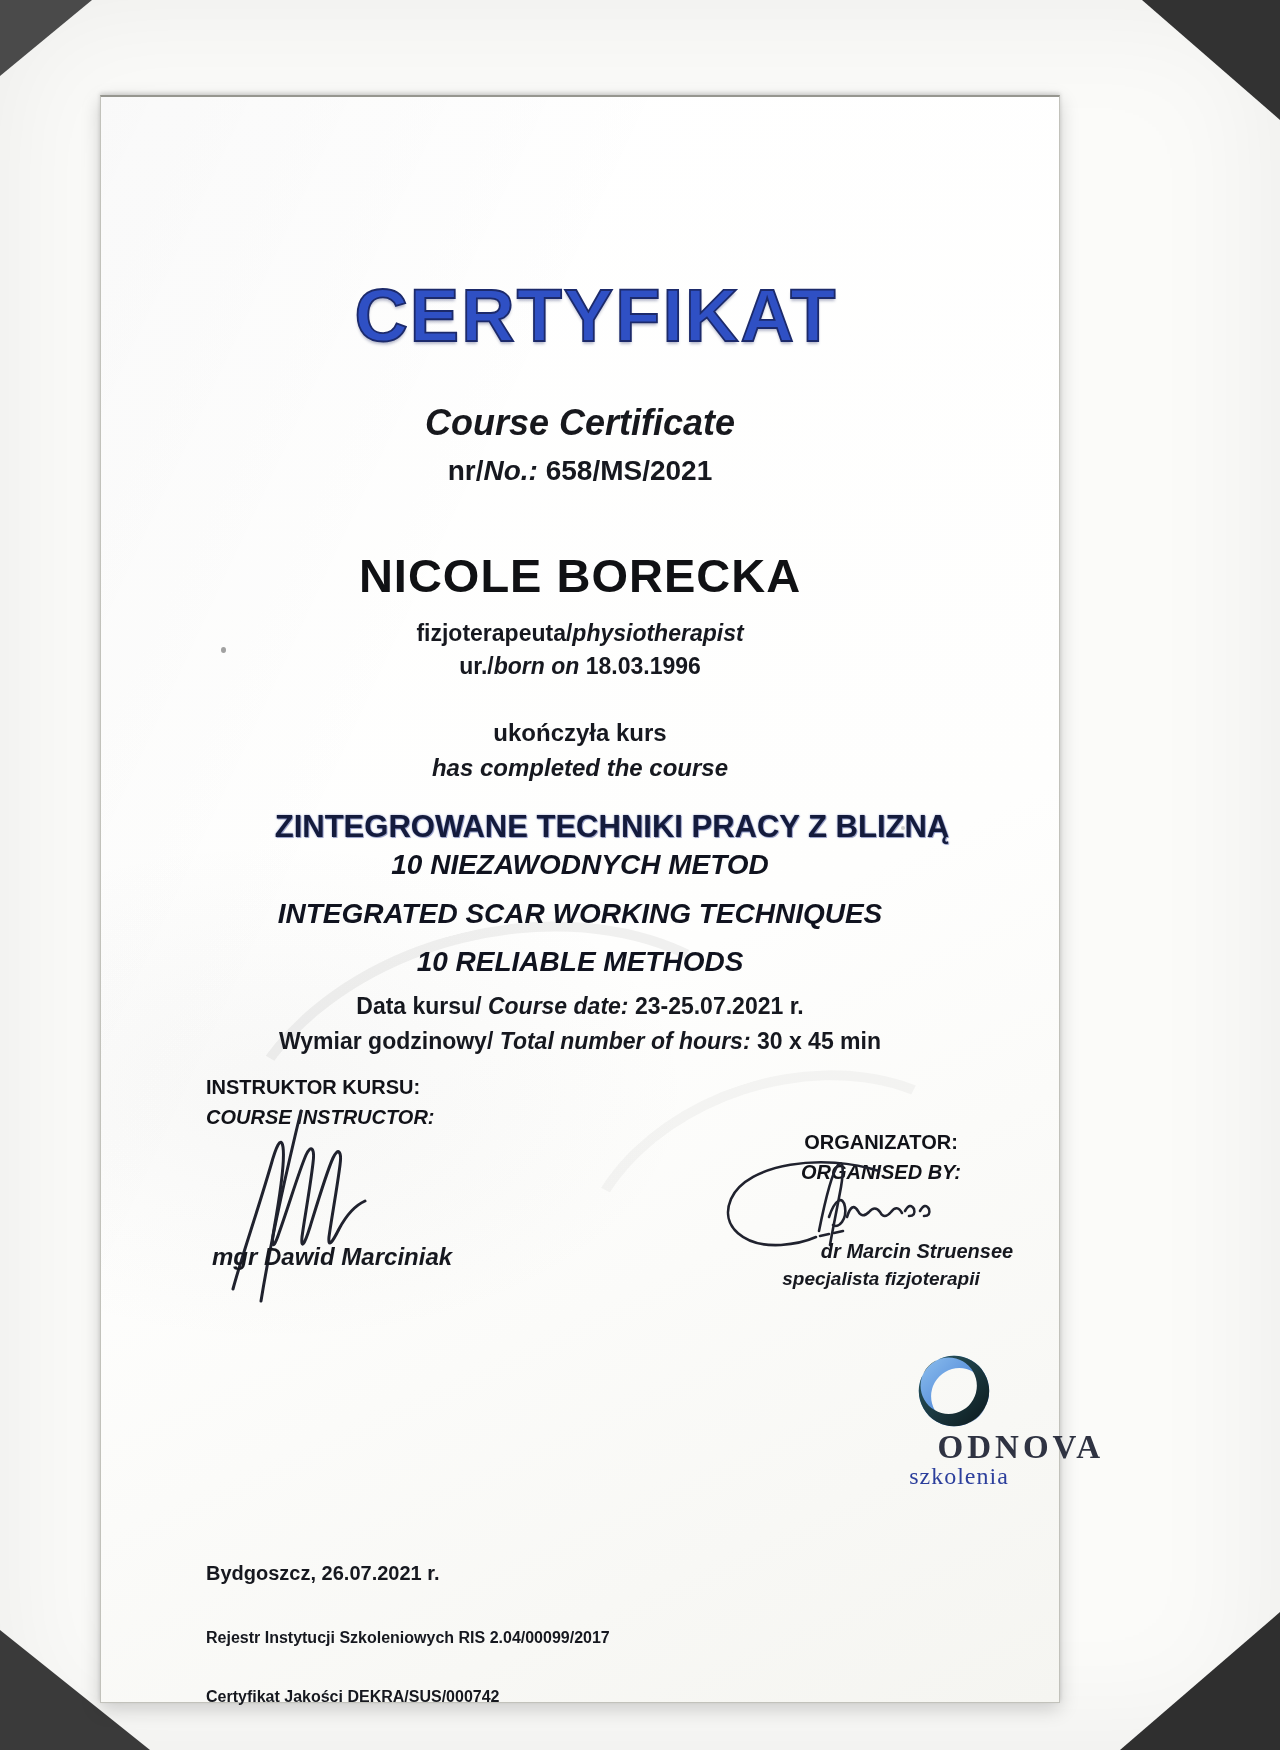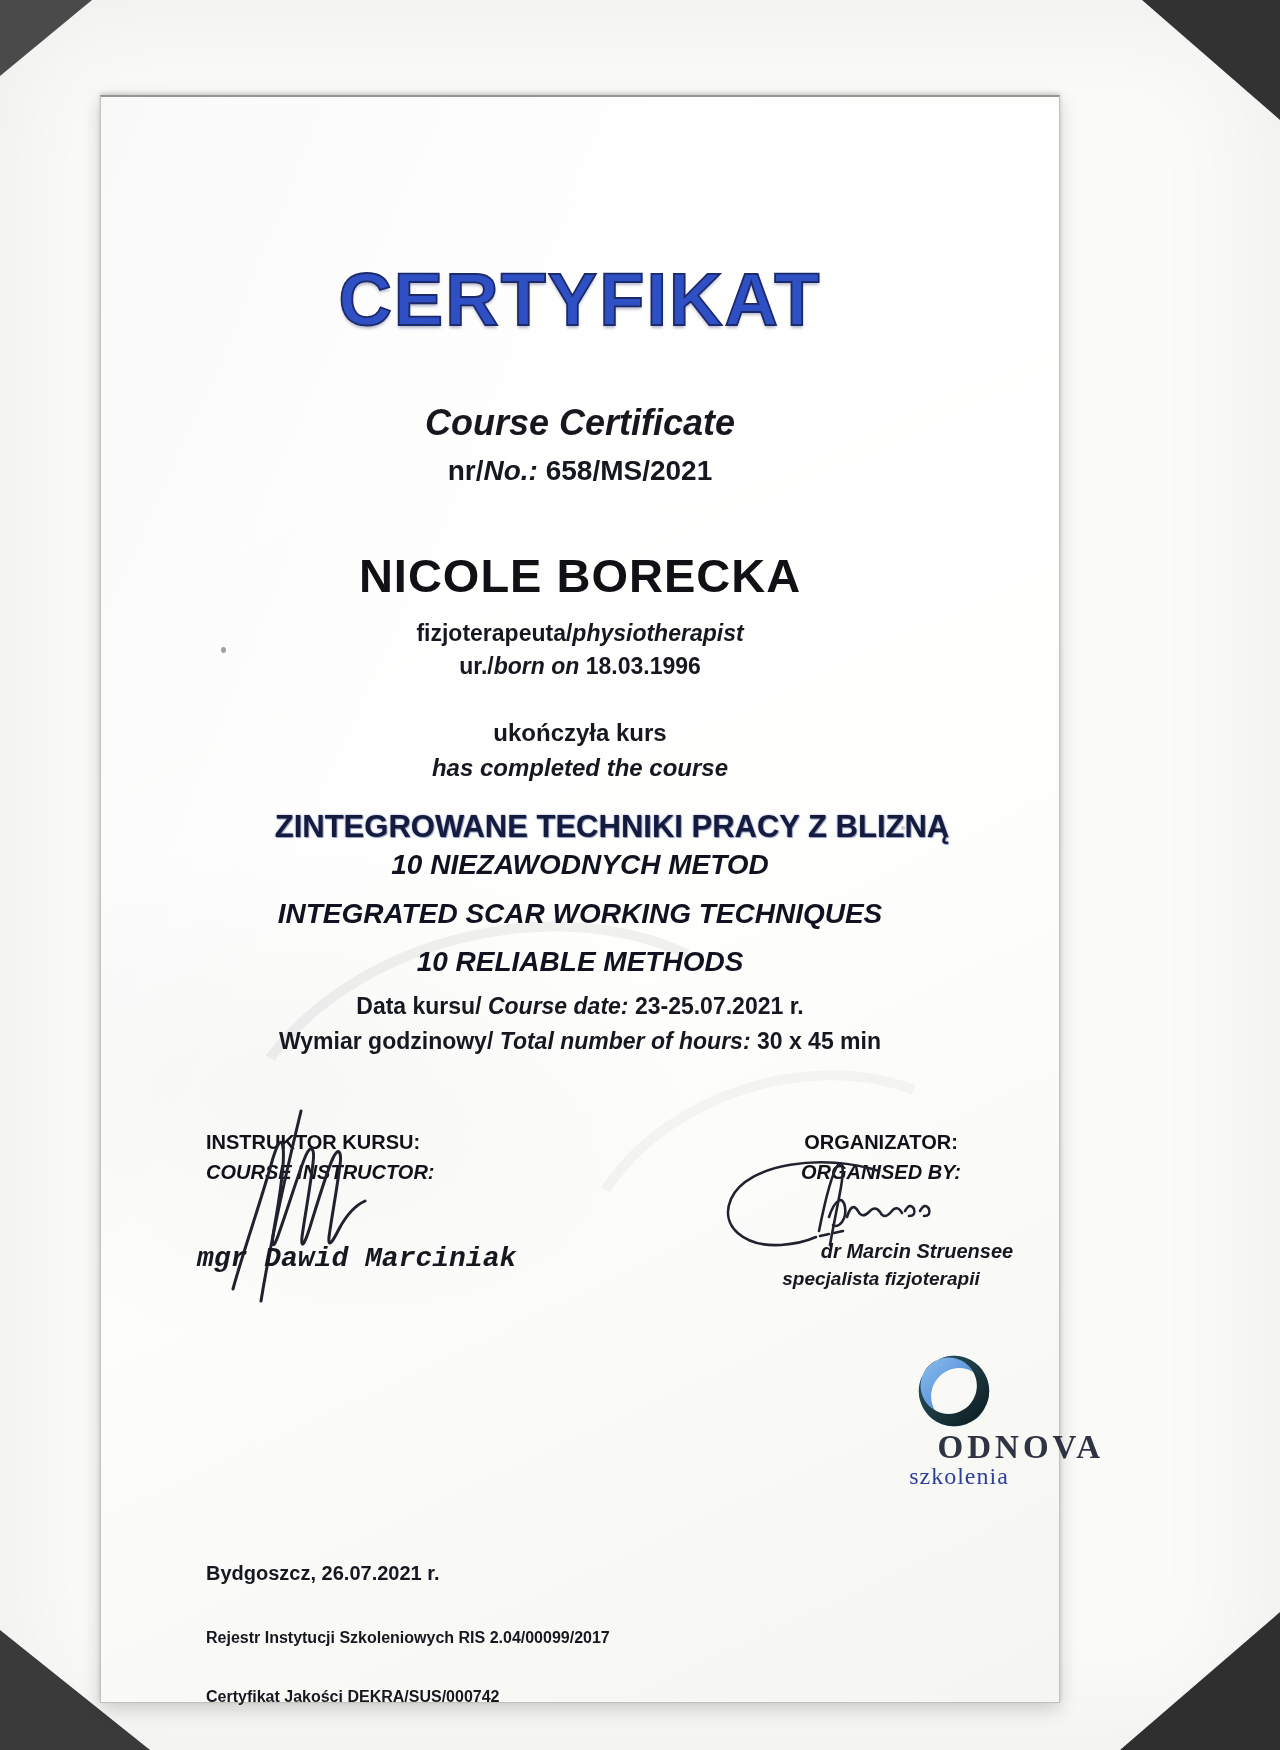--- a/index.html
+++ b/index.html
@@ -48,25 +48,25 @@
   .t-ukon{top:622px;font-size:24px;font-weight:600;}
   .t-compl{top:657px;font-size:24px;font-weight:600;font-style:italic;}
   .t-course-pl{top:712px;font-size:31px;font-weight:800;color:#141b3c;
     text-shadow:0 0 2px rgba(42,60,158,0.55), 1px 1px 0 rgba(30,45,130,0.35);padding-left:32px;}
   .t-course-sub-pl{top:752px;font-size:28px;font-weight:800;font-style:italic;color:#10131f;}
   .t-course-en{top:801px;font-size:28px;font-weight:800;font-style:italic;color:#10131f;}
   .t-course-sub-en{top:841px;font-size:28px;font-weight:800;font-style:italic;color:#10131f;margin-top:8px;}
   .t-date{top:896px;font-size:23px;font-weight:600;}
   .t-hours{top:931px;font-size:23px;font-weight:600;}
 
-  .block-left{position:absolute;left:105px;top:1030px;text-align:left;line-height:30px;}
+  .block-left{position:absolute;left:105px;top:975px;text-align:left;line-height:30px;}
   .h-bold{font-size:20px;font-weight:700;color:#111218;}
   .h-bold-it{font-size:20px;font-weight:700;font-style:italic;color:#111218;}
   .sig-instructor{position:absolute;left:112px;top:1012px;}
-  .name-instructor{position:absolute;left:96px;top:1146px;font-size:28px;font-weight:700;font-style:italic;font-family:Liberation Mono, monospace;}
+  .name-instructor{position:absolute;left:111px;top:1146px;font-size:24px;font-weight:700;font-style:italic;}
 
   .block-right{position:absolute;left:640px;top:1030px;width:280px;text-align:center;line-height:30px;}
   .sig-organizer{position:absolute;left:618px;top:1058px;}
   .name-organizer{position:absolute;left:676px;top:1143px;width:280px;text-align:center;font-size:20px;font-weight:700;font-style:italic;}
   .title-organizer{position:absolute;left:640px;top:1171px;width:280px;text-align:center;font-size:19px;font-weight:700;font-style:italic;}
 
   .logo-icon{position:absolute;left:809px;top:1250px;}
   .logo-name{position:absolute;left:713px;top:1332px;width:290px;text-align:right;
     font-family:"Liberation Serif", serif;font-size:33px;font-weight:600;letter-spacing:4px;color:#2f3342;}
   .logo-sub{position:absolute;left:713px;top:1366px;width:290px;text-align:center;
@@ -85,21 +85,21 @@
   <div class="corner corner-bl"></div>
   <div class="corner corner-br"></div>
 
   <div class="paper">
     <div class="sheen"></div>
     <div class="arc arc1"></div>
     <div class="arc arc2"></div>
     <div class="dot dot1"></div>
     <div class="dot dot2"></div>
 
-    <h1 class="line t-title" style="margin:0;">CERTYFIKAT</h1>
+    <h1 class="line t-title" style="margin:16px;">CERTYFIKAT</h1>
     <div class="line t-subtitle">Course Certificate</div>
 
     <div class="line t-nr"><span>nr/</span><span class="it">No.: </span><span>658/MS/2021</span></div>
 
     <div class="line t-name">NICOLE BORECKA</div>
 
     <div class="line t-prof"><span>fizjoterapeuta/</span><span class="it">physiotherapist</span></div>
 
     <div class="line t-born"><span>ur./</span><span class="it">born on </span><span>18.03.1996</span></div>
 

